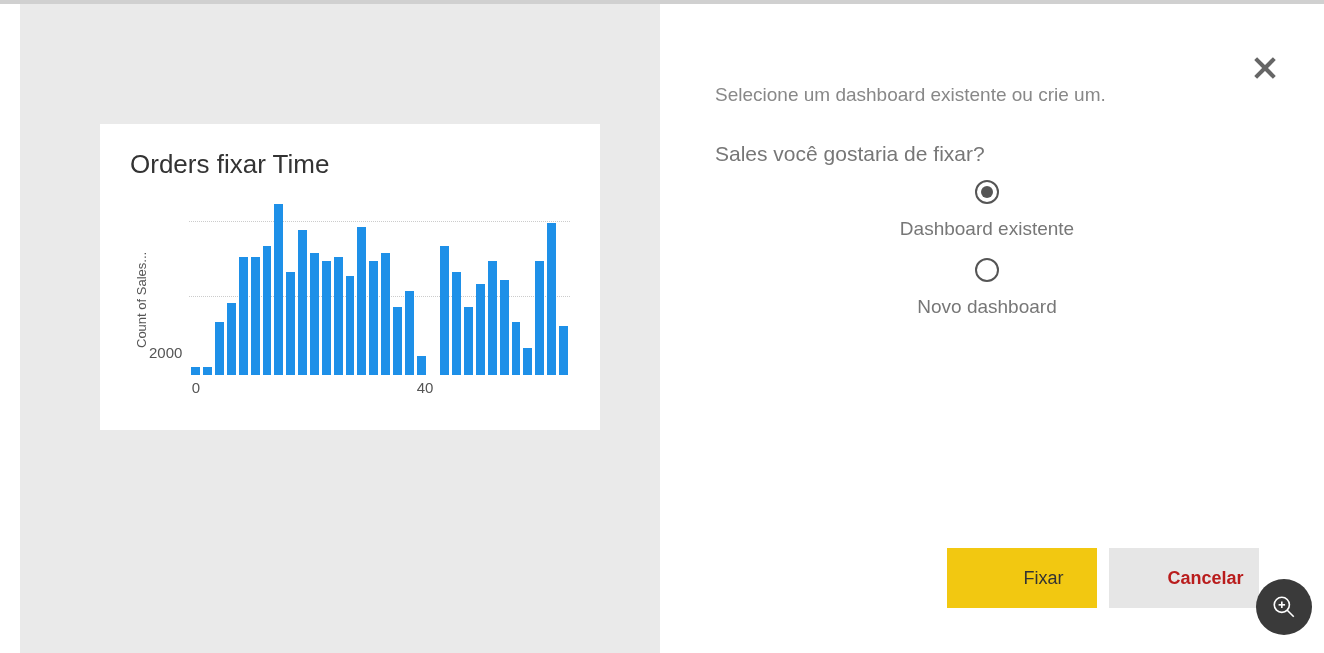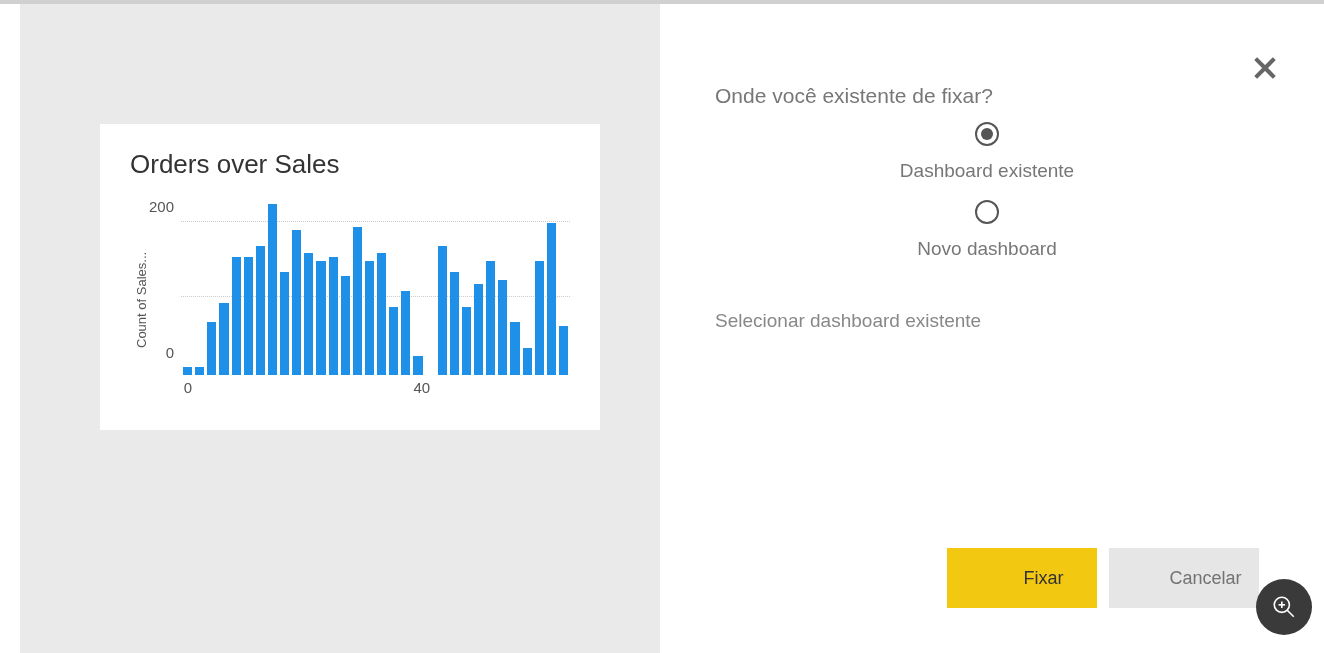--- a/index.html
+++ b/index.html
@@ -49,21 +49,21 @@
     writing-mode: vertical-rl;
     transform: rotate(180deg);
     font-size: 13px;
     color: #555;
     text-align: center;
     padding-right: 4px;
     white-space: nowrap;
   }
   .y-ticks {
     display: flex;
-    flex-direction: column;
+    flex-direction: row;
     justify-content: space-between;
     padding: 0 6px 20px 0;
     align-items: flex-end;
     height: 180px;
   }
   .y-tick {
     font-size: 15px;
     color: #555;
     height: 14px;
     line-height: 14px;
@@ -196,21 +196,22 @@
     cursor: pointer;
     border: none;
     padding-left: 43px;
   }
   .btn-primary {
     background: #f2c811;
     color: #333;
   }
   .btn-secondary {
     background: #e6e6e6;
-    color: #737373;
+    color: #b91c1c;
+    font-weight: bold;
   }
   .zoom-fab {
     position: absolute;
     right: 12px;
     bottom: 18px;
     width: 56px; height: 56px;
     border-radius: 50%;
     background: #3a3a3a;
     display: flex;
     align-items: center;
@@ -221,21 +222,21 @@
 </style>
 </head>
 <body>
 
 <div class="topbar"></div>
 
 <div class="modal">
 
   <div class="left-panel">
     <div class="chart-card">
-      <div class="chart-title">Orders over Sales</div>
+      <div class="chart-title">Orders fixar Time</div>
       <div class="chart-body">
         <div class="y-axis-label">Count of Sales...</div>
         <div class="y-ticks">
           <span class="y-tick">200</span>
           <span class="y-tick">0</span>
         </div>
         <div class="plot-wrap">
           <div class="plot-area" id="plot-area">
             <div class="gridline" style="top:12%"></div>
             <div class="gridline" style="top:55%"></div>
@@ -284,36 +285,36 @@
   </div>
 
   <div class="right-panel">
     <div class="close-btn">
       <svg viewBox="0 0 24 24">
         <line x1="4" y1="4" x2="20" y2="20" stroke="#666" stroke-width="3.5"></line>
         <line x1="20" y1="4" x2="4" y2="20" stroke="#666" stroke-width="3.5"></line>
       </svg>
     </div>
 
-
-    <div class="question">Onde você existente de fixar?</div>
+    <div class="dlg-subtitle">Selecione um dashboard existente ou crie um.</div>
+
+    <div class="question">Sales você gostaria de fixar?</div>
 
     <div class="radio-row">
       <span class="radio-outer">
         <span class="radio-inner"></span>
       </span>
       <span class="radio-label">Dashboard existente</span>
     </div>
 
     <div class="radio-row">
       <span class="radio-outer"></span>
       <span class="radio-label">Novo dashboard</span>
     </div>
 
-    <div class="select-label">Selecionar dashboard existente</div>
 
     <div class="buttons">
       <button class="btn btn-primary">
         <span>Fixar</span>
       </button>
       <button class="btn btn-secondary">
         <span>Cancelar</span>
       </button>
     </div>
   </div>

